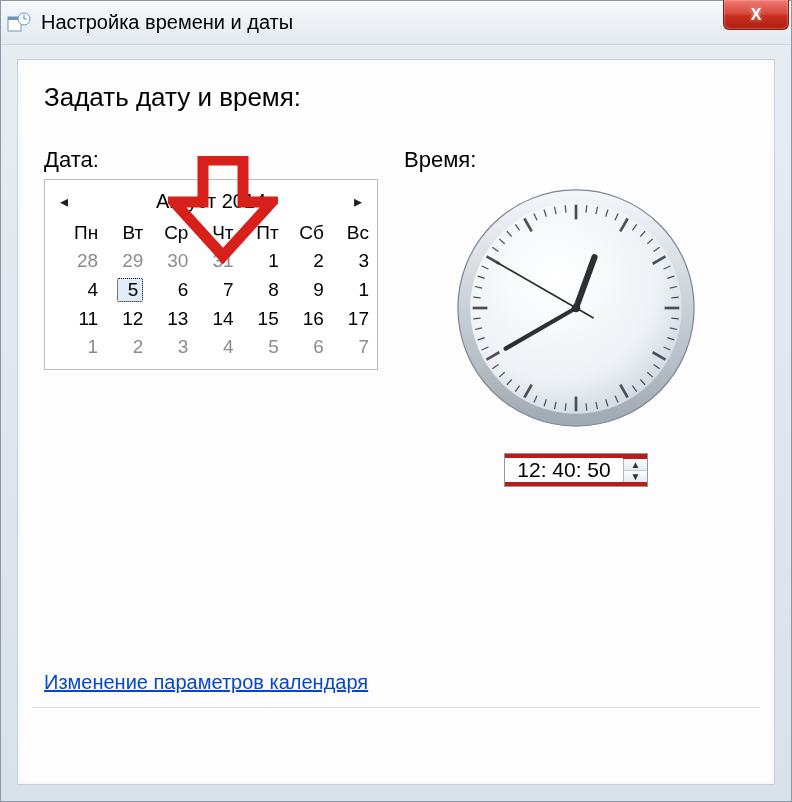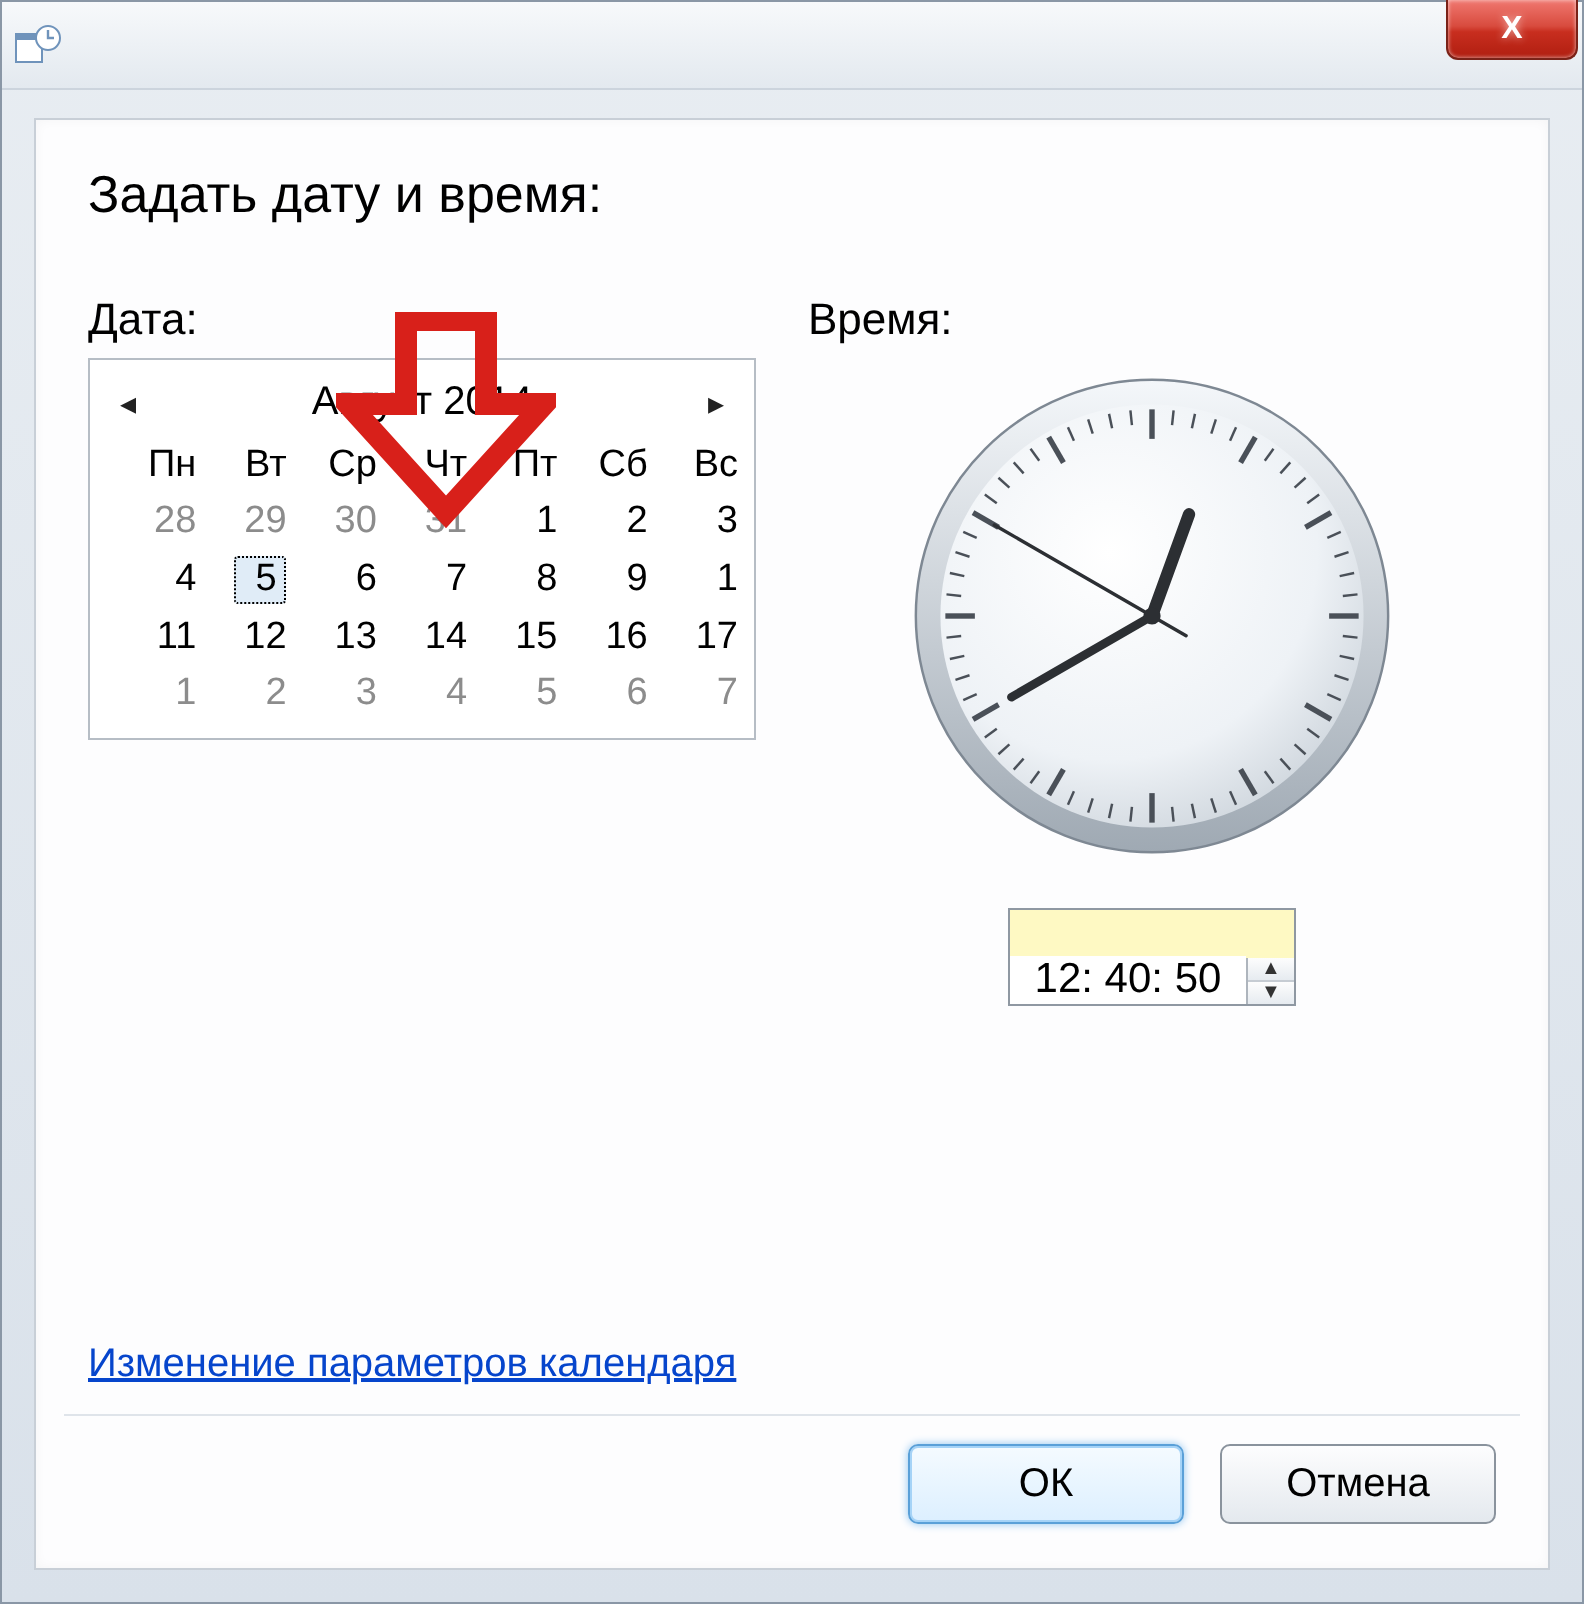--- a/index.html
+++ b/index.html
@@ -127,24 +127,24 @@
     padding-left: 14px;
     text-align: center;
     position: relative;
   }
   .clock {
     width: 246px; height: 246px;
     margin: 6px auto 18px auto;
   }
   .time-row {
     display: inline-flex;
-    align-items: flex-end;
-    height: 49px;
+    align-items: center;
+    height: 34px;
     border: 1px solid #8f98a2;
-    background: #fef9c3;
+    background: #b91c1c;
   }
   .time-input {
     border: none;
     width: 118px;
     font-size: 21px;
     text-align: center;
     padding: 0 6px;
     outline: none;
     font-family: inherit;
   }
@@ -221,20 +221,21 @@
 
   <div class="titlebar">
     <span class="title-icon">
       <svg viewBox="0 0 24 24">
           <rect x="1" y="6" width="13" height="14" fill="#fff" stroke="#6f93bb"></rect>
           <rect x="1" y="6" width="13" height="3" fill="#6f93bb"></rect>
           <circle cx="17" cy="8" r="6" fill="#fff" stroke="#6f93bb"></circle>
           <path d="M17 4v4h3" stroke="#6f93bb" fill="none" stroke-width="1.2"></path>
         </svg>
     </span>
+    <span class="title-text">Настройка времени и даты</span>
     <div class="close-btn">
       <span>X</span>
     </div>
   </div>
 
   <div class="content">
 
     <div class="heading">Задать дату и время:</div>
 
     <div class="panels">
@@ -401,19 +402,15 @@
     </div>
 
     <svg class="red-arrow" width="110" height="120">
       <path d="M35 4 H75 V46 H104 L55 100 L6 46 H35 Z" fill="none" stroke="#d8201a" stroke-width="11" stroke-linejoin="miter"></path>
     </svg>
 
     <a class="link">Изменение параметров календаря</a>
 
     <div class="divider"></div>
 
-    <div class="btn-row">
-      <button class="btn primary">ОК</button>
-      <button class="btn">Отмена</button>
-    </div>
 
   </div>
 </div>
 
 </body></html>

